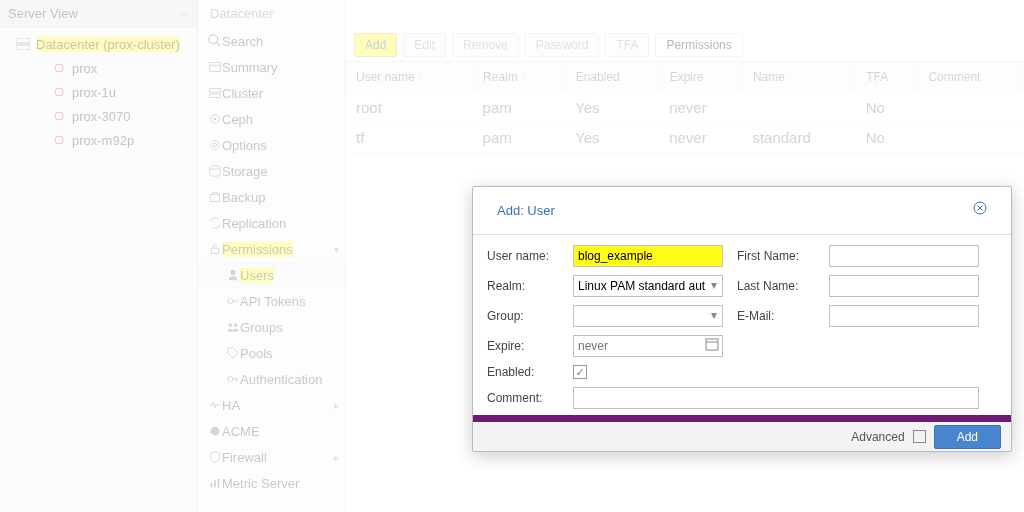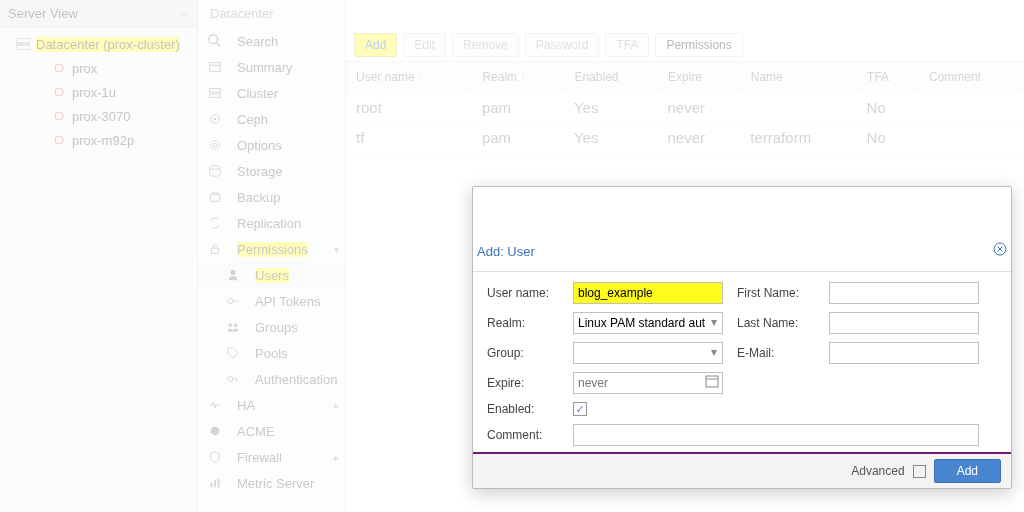--- a/index.html
+++ b/index.html
@@ -11,47 +11,47 @@
   .lp-head svg { opacity: .5; }
   .tree { padding: 4px 0; }
   .tree-row { display: flex; align-items: center; height: 24px; padding-left: 16px; gap: 6px; }
   .tree-row.l2 { padding-left: 52px; }
   .tree-icon { width: 14px; height: 14px; display: flex; align-items: center; justify-content: center; }
   .hl { background: #fffc3a; }
 
   .midpanel { position: absolute; left: 198px; top: 0; width: 148px; height: 512px; border-right: 1px solid #ddd; background: #fafafa; }
   .crumb { position: absolute; left: 210px; top: 0; height: 28px; line-height: 28px; font-size: 13px; color: #666; }
   .mid-list { margin-top: 28px; }
-  .mid-item { display: flex; align-items: center; height: 26px; padding-left: 10px; gap: 15px; color: #666; cursor: pointer; }
+  .mid-item { display: flex; align-items: center; height: 26px; padding-left: 10px; gap: 0; color: #666; cursor: pointer; }
   .mid-item.sub { padding-left: 28px; }
   .mid-item.sel { background: #eef4fb; }
   .mid-item svg { width: 14px; height: 14px; flex-shrink: 0; fill: #808080; }
   .chev { margin-left: auto; margin-right: 6px; color: #aaa; font-size: 10px; }
 
   .main { position: absolute; left: 346px; top: 28px; right: 0; height: 484px; background: #fff; }
   .toolbar { height: 34px; display: flex; align-items: center; gap: 6px; padding-left: 8px; border-bottom: 1px solid #e5e5e5; }
   .tbtn { padding: 4px 10px; border: 1px solid #ddd; border-radius: 2px; background: #fafafa; color: #aaa; font-size: 12px; }
   .tbtn.primary { background: #fffc3a; color: #4a75c5; border-color: #d5d065; }
   .tbtn.active { background: #fff; color: #333; }
   .grid { width: 100%; border-collapse: collapse; }
   .grid th { text-align: left; font-weight: normal; color: #888; padding: 8px 10px; border-bottom: 1px solid #eee; border-right: 1px solid #eee; background: #fcfcfc; font-size: 12px; }
   .grid td { padding: 6px 10px; border-bottom: 1px solid #f3f3f3; color: #888; font-size: 15px; }
   .sort { color: #aaa; font-size: 10px; }
 
   
   .modal { position: absolute; left: 472px; top: 186px; width: 540px; border: 1px solid #bbb; background: #fff; box-shadow: 0 4px 18px rgba(0,0,0,.2); border-radius: 2px; }
-  .m-head { height: 40px; line-height: 32px; padding: 0 4px; display: flex; justify-content: space-between; align-items: center; border-bottom: 1px solid #ddd; color: #3b72b7; font-size: 13px; margin-top: 45px; }
+  .m-head { height: 48px; line-height: 32px; padding: 0 24px; display: flex; justify-content: space-between; align-items: center; border-bottom: 1px solid #ddd; color: #3b72b7; font-size: 13px; }
   .m-close { color: #3b72b7; cursor: pointer; }
   .m-body { padding: 10px 14px 6px; display: grid; grid-template-columns: 72px 150px 78px 150px; column-gap: 14px; row-gap: 8px; align-items: center; font-size: 12px; color: #444; }
   .m-body label { white-space: nowrap; }
   .field { height: 22px; border: 1px solid #c0c0c0; padding: 0 4px; font-size: 12px; width: 100%; }
   .field.hl { background: #fffb1a; font-weight: normal; }
   .chk { width: 14px; height: 14px; border: 1px solid #999; display: inline-flex; align-items: center; justify-content: center; color: #567db7; font-size: 11px; }
   .comment-row { grid-column: 1 / 5; display: grid; grid-template-columns: 72px 1fr; column-gap: 14px; align-items: center; }
-  .m-foot { height: 36px; background: #f3f3f3; border-top: 2px solid #701a75; display: flex; justify-content: flex-end; align-items: center; gap: 8px; padding: 0 10px; font-size: 12px; }
+  .m-foot { height: 36px; background: #f3f3f3; border-top: 7px solid #701a75; display: flex; justify-content: flex-end; align-items: center; gap: 8px; padding: 0 10px; font-size: 12px; }
   .btn-add { background: #4a86d0; color: #fff; border: 1px solid #3d72b4; padding: 4px 22px; border-radius: 2px; }
   .adv-chk { width: 13px; height: 13px; border: 1px solid #888; display: inline-block; }
 </style>
 </head>
 <body>
 
 <div class="leftpanel faded">
   <div class="lp-head">
     <span>Server View</span>
     <svg width="10" height="10" viewBox="0 0 10 10">
@@ -266,21 +266,21 @@
         <td>never</td>
         <td></td>
         <td>No</td>
         <td></td>
       </tr>
       <tr>
         <td>tf</td>
         <td>pam</td>
         <td>Yes</td>
         <td>never</td>
-        <td>terraform</td>
+        <td>standard</td>
         <td>No</td>
         <td></td>
       </tr>
     </tbody>
   </table>
 </div>
 
 <div class="modal">
   <div class="m-head">
     <span>Add: User</span>

